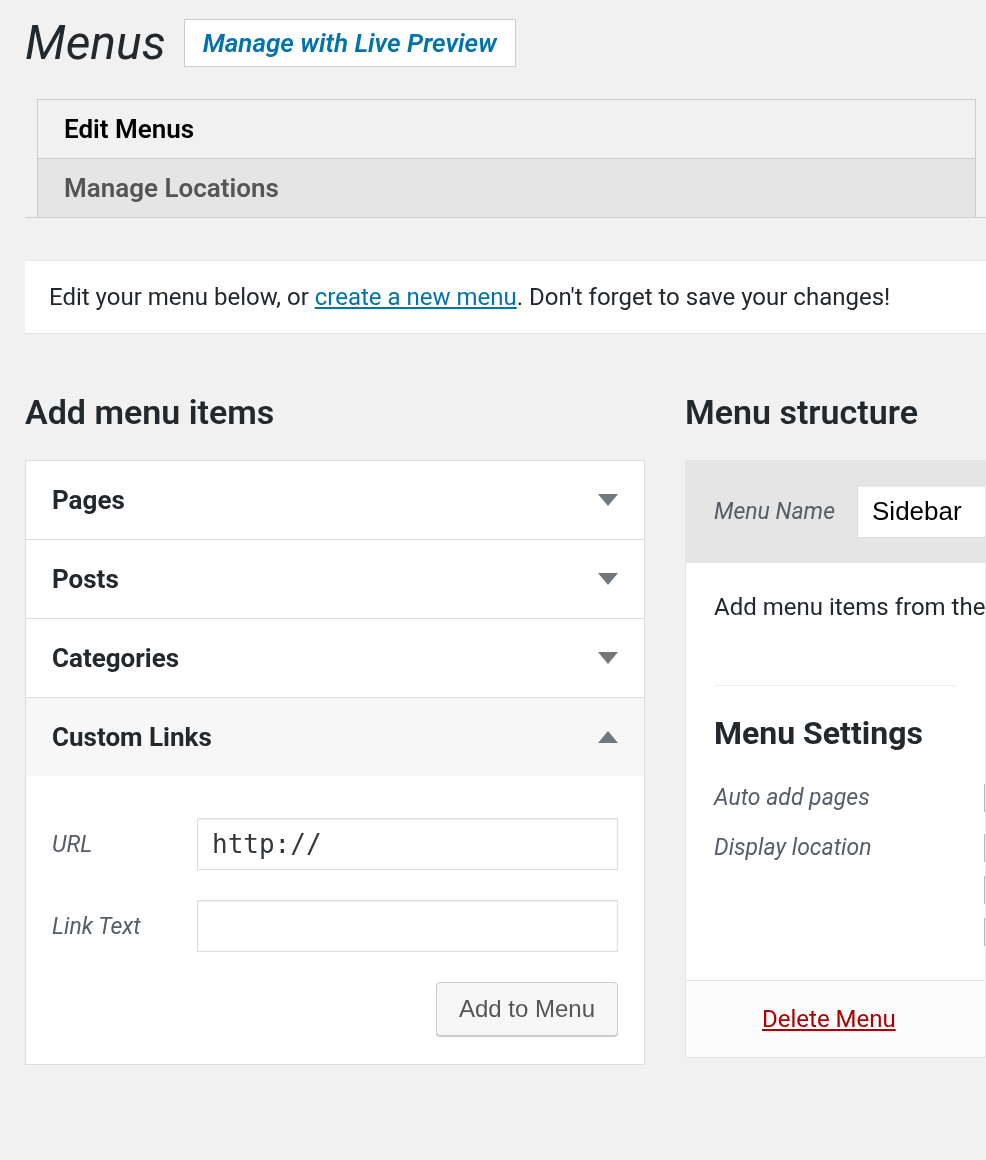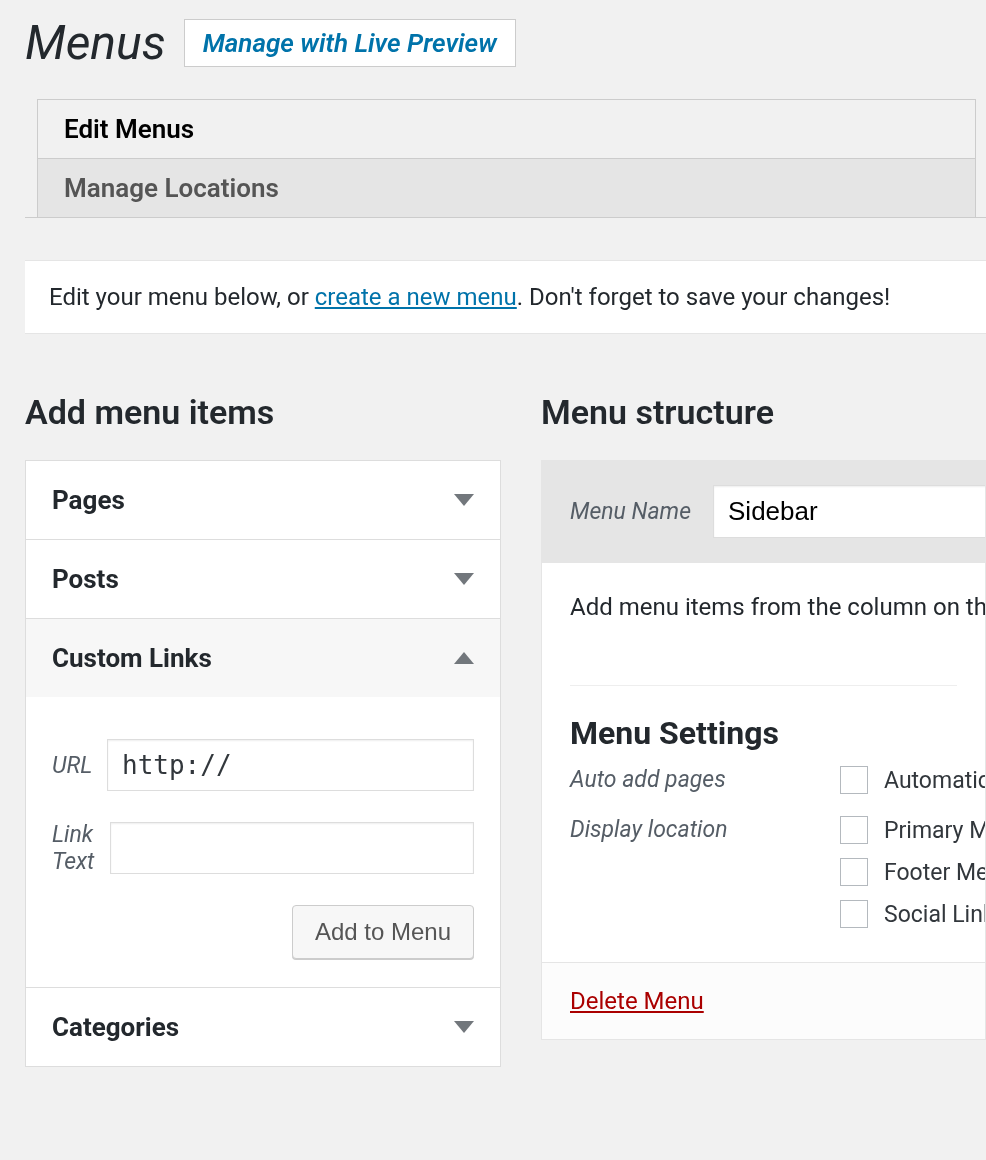--- a/index.html
+++ b/index.html
@@ -82,21 +82,21 @@
     color: #0073aa;
     text-decoration: underline;
   }
 
   
   .menu-layout {
     display: flex;
     gap: 40px;
     margin-top: 58px;
   }
-  .col-left { width: 476px; flex-shrink: 0; }
+  .col-left { width: 620px; flex-shrink: 0; }
   .col-right { flex: 1; min-width: 0; }
 
   .section-heading {
     font-size: 34px;
     font-weight: 600;
     margin-bottom: 28px;
     color: #23282d;
   }
 
   
@@ -203,21 +203,21 @@
     margin: 54px 28px 0;
   }
   .menu-settings {
     padding: 28px 28px 12px;
     white-space: nowrap;
     overflow: hidden;
   }
   .menu-settings h3 {
     font-size: 32px;
     font-weight: 700;
-    margin-bottom: 14px;
+    margin-bottom: 32px;
   }
   .setting-row {
     display: flex;
     align-items: flex-start;
     gap: 40px;
     margin-bottom: 8px;
     font-size: 23px;
     color: #555d66;
   }
   .setting-row .setting-label {
@@ -245,20 +245,21 @@
     border-top: 1px solid #e5e5e5;
     padding: 24px 28px;
     white-space: nowrap;
     overflow: hidden;
   }
   .delete-link {
     color: #a00;
     text-decoration: underline;
     font-size: 24px;
     cursor: pointer;
+    margin-left: 48px;
   }
 </style>
 </head>
 <body>
 
 <div class="wrap">
 
   <div class="heading-row">
     <h1 class="page-title">Menus</h1>
     <a class="title-action">Manage with Live Preview</a>
@@ -288,43 +289,43 @@
         </div>
 
         <div class="accordion-section">
           <div class="accordion-title">
             <span>Posts</span>
             <span class="chevron chevron-down"></span>
           </div>
         </div>
 
         <div class="accordion-section">
+          <div class="accordion-title">
+            <span>Categories</span>
+            <span class="chevron chevron-down"></span>
+          </div>
+        </div>
+
+        <div class="accordion-section">
           <div class="accordion-title open">
             <span>Custom Links</span>
             <span class="chevron chevron-up"></span>
           </div>
           <div class="accordion-content">
             <div class="form-row">
               <label>URL</label>
               <input type="text" value="http://" style="">
             </div>
             <div class="form-row">
               <label>Link Text</label>
               <input type="text" class="sans" value="" style="">
             </div>
             <div class="btn-row">
               <button class="btn">Add to Menu</button>
             </div>
-          </div>
-        </div>
-
-        <div class="accordion-section">
-          <div class="accordion-title">
-            <span>Categories</span>
-            <span class="chevron chevron-down"></span>
           </div>
         </div>
 
       </div>
     </div>
 
     <div class="col-right">
       <h2 class="section-heading">Menu structure</h2>
 
       <div class="menu-edit">

